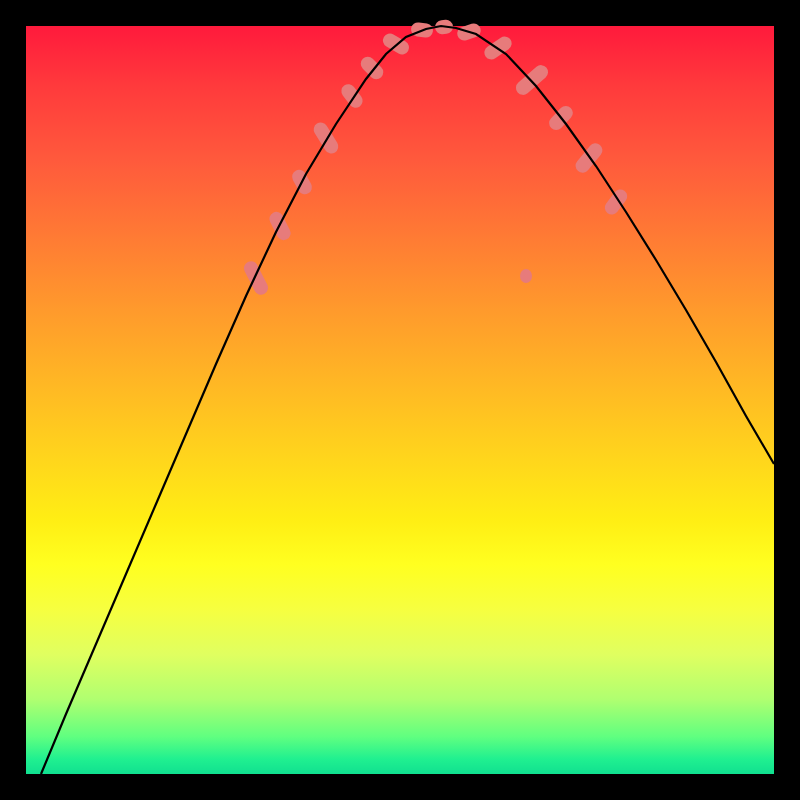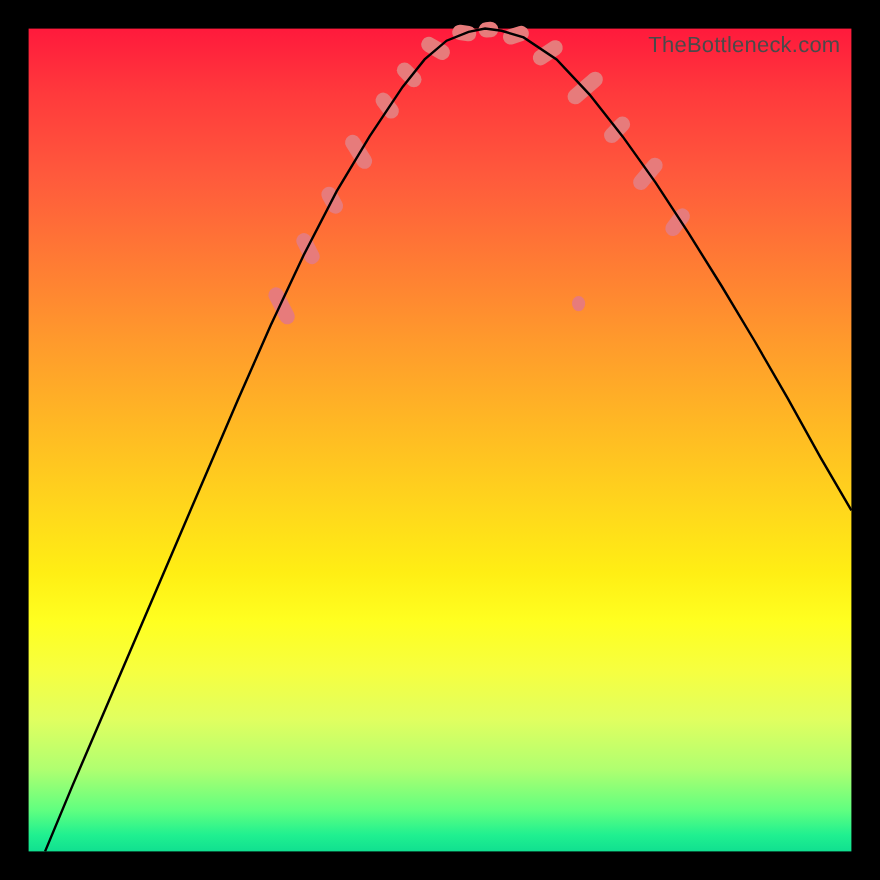--- a/index.html
+++ b/index.html
@@ -61,21 +61,20 @@
     height: 748px;
     overflow: visible;
   }
 </style>
 </head>
 <body>
 
 <div class="frame">
   <div class="plot-area">
 
-    <div class="watermark">TheBottleneck.com</div>
 
     <svg class="curve-layer" viewBox="0 0 748 748" preserveAspectRatio="none">
       <g id="markers-group">
           <rect x="212" y="245" width="36" height="14" rx="7" ry="7" fill="#e77b7b" transform="rotate(63 230 252)"></rect>
           <rect x="239" y="193" width="30" height="14" rx="7" ry="7" fill="#e77b7b" transform="rotate(63 254 200)"></rect>
           <rect x="263" y="149" width="26" height="14" rx="7" ry="7" fill="#e77b7b" transform="rotate(61 276 156)"></rect>
           <rect x="283" y="105" width="34" height="14" rx="7" ry="7" fill="#e77b7b" transform="rotate(58 300 112)"></rect>
           <rect x="313" y="63" width="26" height="14" rx="7" ry="7" fill="#e77b7b" transform="rotate(53 326 70)"></rect>
           <rect x="333" y="35" width="26" height="14" rx="7" ry="7" fill="#e77b7b" transform="rotate(45 346 42)"></rect>
           <rect x="356" y="11" width="28" height="14" rx="7" ry="7" fill="#e77b7b" transform="rotate(30 370 18)"></rect>

